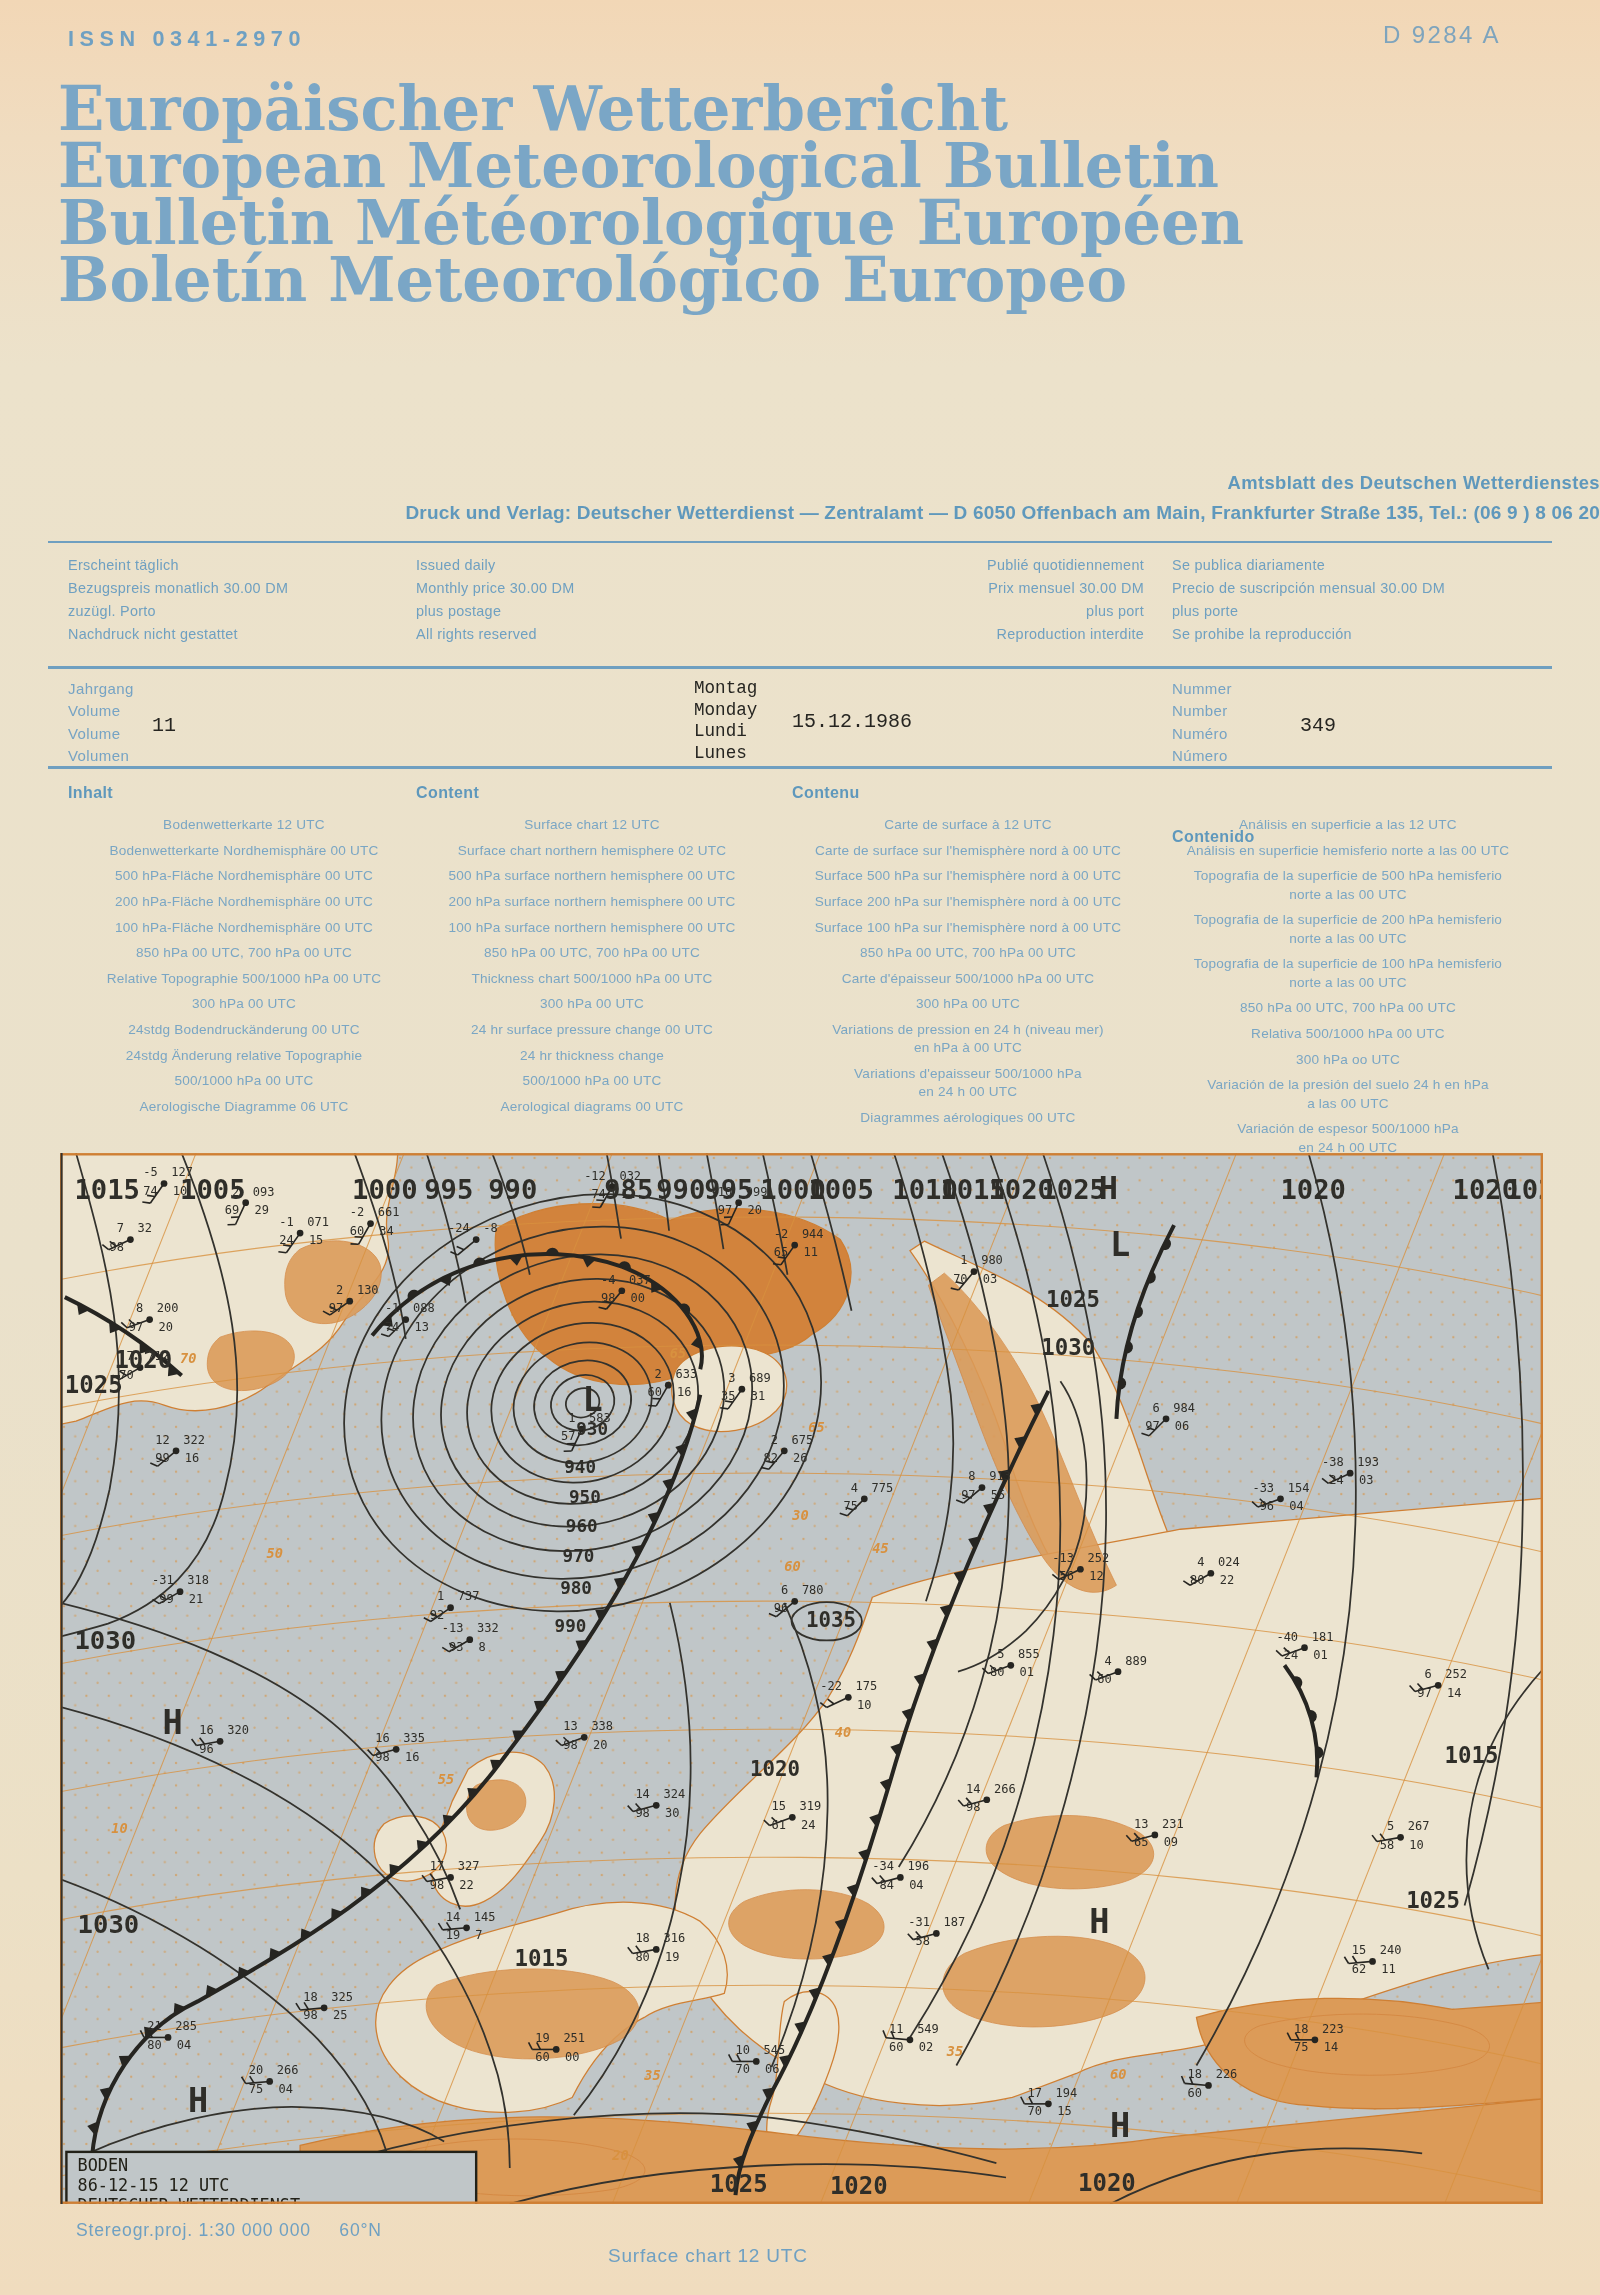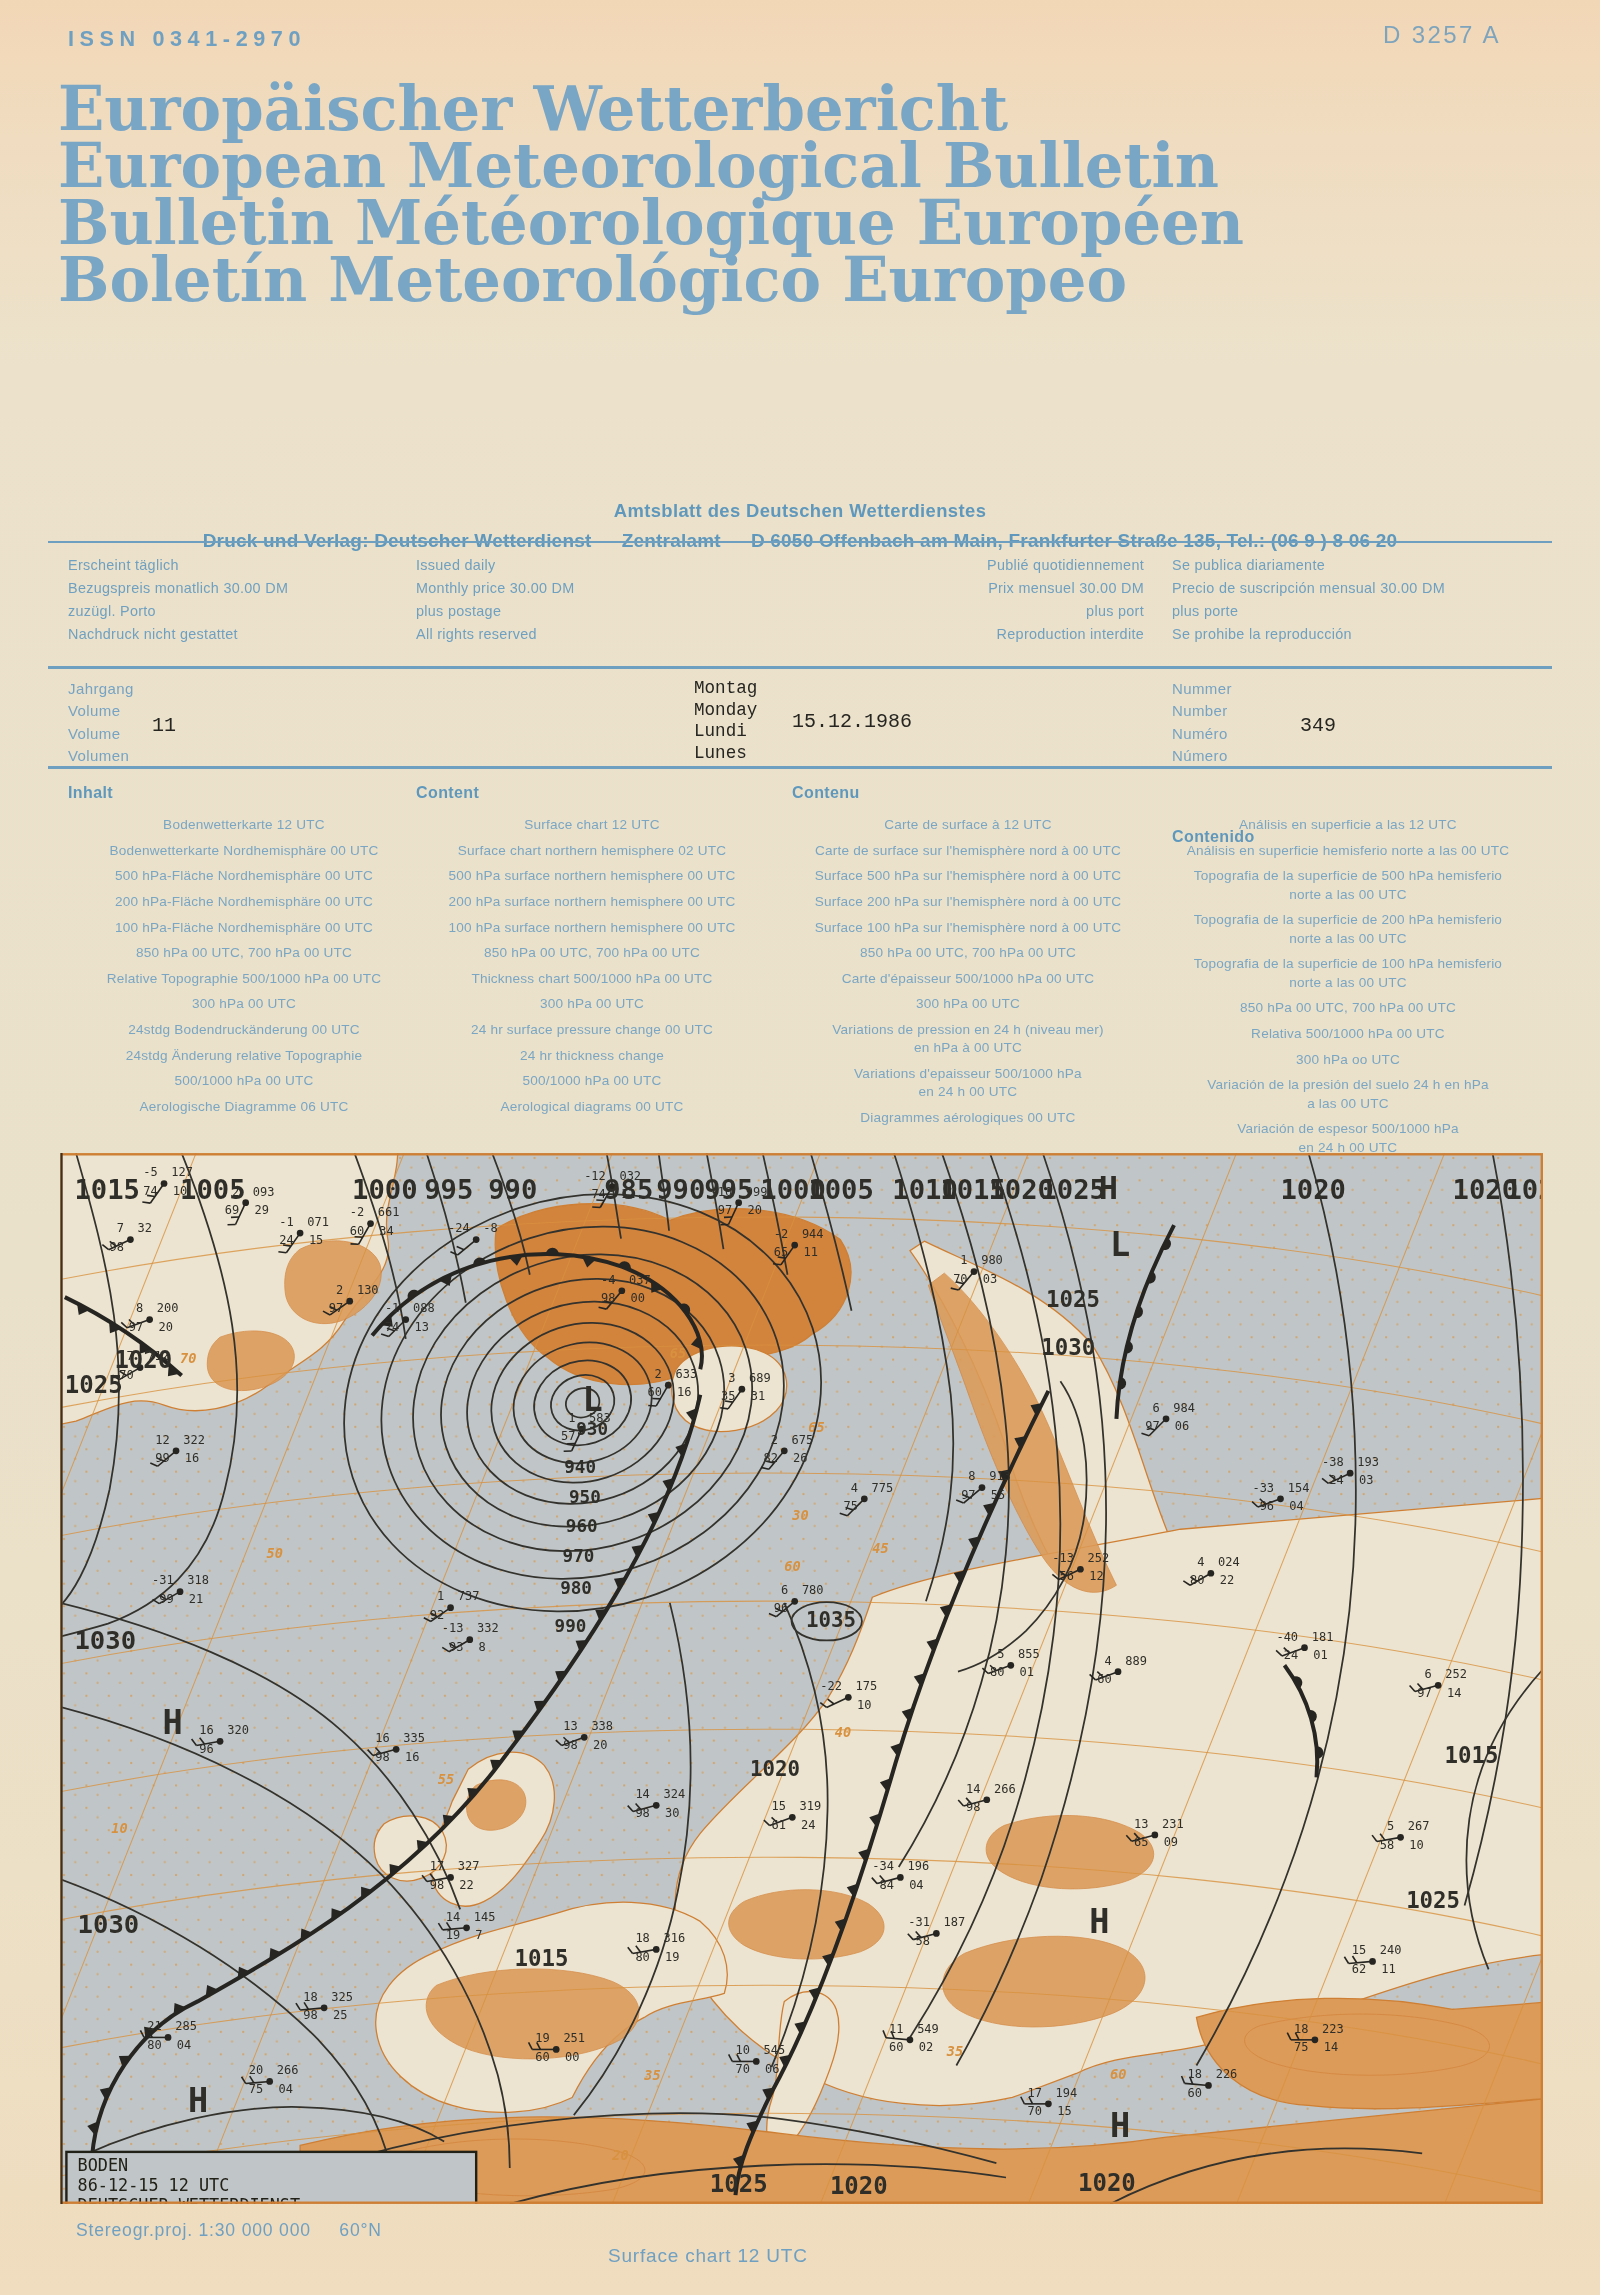--- a/index.html
+++ b/index.html
@@ -5,21 +5,21 @@
   html,body{margin:0;padding:0;}
   #page{position:relative;width:1600px;height:2295px;overflow:hidden;
     background:linear-gradient(180deg,#f2d7b6 0%,#f0dcc0 6%,#ece2cb 16%,#eae1cb 55%,#ece0c6 82%,#f0dcbe 100%);
     font-family:"Liberation Sans",sans-serif;color:#2c2b27;}
   .abs{position:absolute;}
   .issn{font-size:21.6px;letter-spacing:5.6px;color:#6fa0c2;font-weight:bold;}
   .doccode{font-size:24px;letter-spacing:2.4px;color:#7ea4bd;}
   .titles{left:58px;top:80px;width:1485px;}
   .title-line{display:block;white-space:nowrap;font-family:"DejaVu Serif","Liberation Serif",serif;
     font-weight:bold;font-size:61px;line-height:57px;color:#7aa6c6;transform-origin:left center;}
-  .centerline{width:100%;text-align:center;font-weight:bold;color:#5f98bc;margin-top:28px;}
+  .centerline{width:100%;text-align:right;font-weight:bold;color:#5f98bc;}
   .amts{font-size:18.4px;letter-spacing:0.4px;}
   .publ{font-size:19px;letter-spacing:0.2px;}
   .rule{background:#6f9fc0;}
   .infocol{font-size:14.4px;line-height:23px;color:#6fa0c1;letter-spacing:0.3px;}
   .vlabels{font-size:15px;line-height:22.4px;color:#76a3c4;letter-spacing:0.4px;}
   .mono{font-family:"Liberation Mono","DejaVu Sans Mono",monospace;color:#262521;}
   .daystack{font-size:17.6px;line-height:21.6px;}
   .bignum{font-size:20px;}
   .cohead{font-size:16px;font-weight:bold;color:#5f98bc;letter-spacing:0.4px;}
   .colist{list-style:none;margin:0;padding:0;font-size:13.6px;color:#7aa6c4;letter-spacing:0.2px;}
@@ -30,21 +30,21 @@
   svg text{font-family:"DejaVu Sans Mono","Liberation Mono",monospace;}
   .maplabel{fill:#2f2e29;font-weight:bold;}
   .gridlabel{fill:#d8913f;font-style:italic;font-weight:bold;}
 </style>
 </head>
 <body>
 
 <div id="page">
 
   <div class="abs issn" style="left:68px;top:25.6px;">ISSN 0341-2970</div>
-  <div class="abs doccode" style="left:1383px;top:21px;">D 3257 A</div>
+  <div class="abs doccode" style="left:1383px;top:21px;">D 9284 A</div>
 
   <div class="abs titles">
     <span class="title-line" style="transform: scaleX(0.996767);">Europäischer Wetterbericht</span>
     <span class="title-line" style="transform: scaleX(0.996767);">European Meteorological Bulletin</span>
     <span class="title-line" style="transform: scaleX(0.996767);">Bulletin Météorologique Européen</span>
     <span class="title-line" style="transform: scaleX(0.996767);">Boletín Meteorológico Europeo</span>
   </div>
 
   <div class="abs centerline amts" style="left:0;top:472px;">Amtsblatt des Deutschen Wetterdienstes</div>
   <div class="abs centerline publ" style="left:0;top:502px;">Druck und Verlag: Deutscher Wetterdienst — Zentralamt — D 6050 Offenbach am Main, Frankfurter Straße 135, Tel.: (06 9 ) 8 06 20</div>

